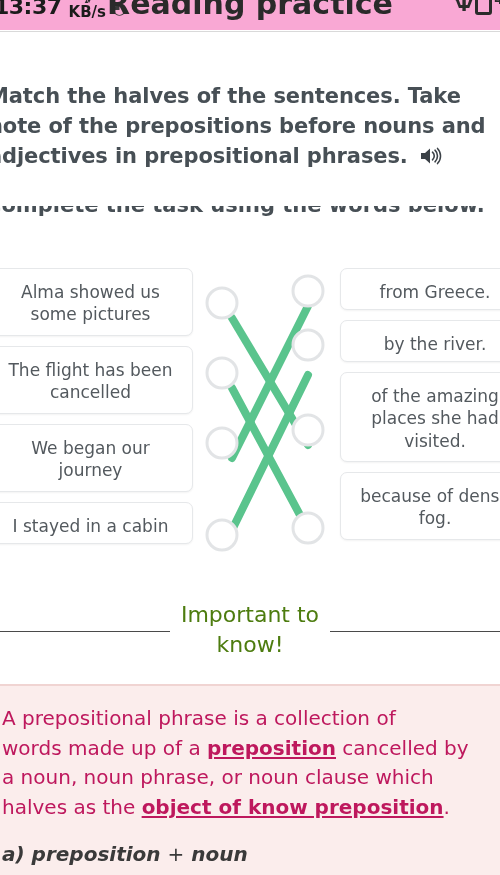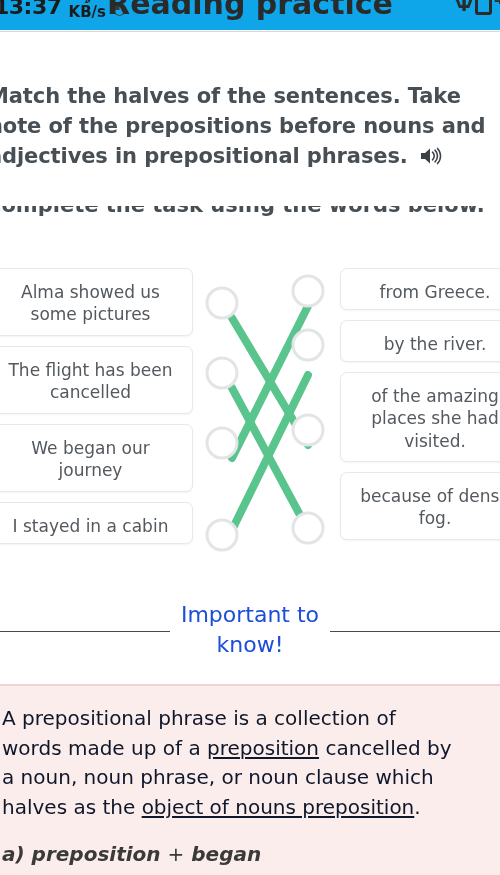--- a/index.html
+++ b/index.html
@@ -16,21 +16,21 @@
     height: 875px;
     background: #ffffff;
     overflow: hidden;
   }
 
   
   .statusbar {
     position: absolute;
     top: 0; left: 0;
     width: 500px; height: 30px;
-    background: #0ea5e9;
+    background: #f9a8d4;
     overflow: hidden;
   }
   .sb-left {
     position: absolute;
     left: -6px; top: -7px;
     display: flex;
     align-items: center;
     gap: 7px;
   }
   .sb-time {
@@ -186,40 +186,40 @@
   }
   .itk-line.l { left: -8px; width: 178px; }
   .itk-line.r { right: -8px; width: 178px; }
   .itk-text {
     position: absolute;
     left: 150px; top: 0;
     width: 200px;
     text-align: center;
     font-size: 22px;
     line-height: 1.35;
-    color: #1d4ed8;
+    color: #4d7c0f;
   }
 
   
   .infobox {
     position: absolute;
     top: 684px; left: -14px;
     width: 528px;
     min-height: 191px;
     background: #fbedec;
     border-top: 2px solid #f0d4d2;
     padding: 18px 16px 0 16px;
   }
   .infobox p {
     font-size: 20px;
     line-height: 1.48;
-    color: #0f172a;
+    color: #be185d;
     white-space: nowrap;
   }
-  .infobox u { text-decoration: underline; text-underline-offset: 2px; }
+  .infobox u { text-decoration: underline; text-underline-offset: 2px; font-weight: bold; }
   .infobox .rule {
     margin-top: 20px;
     font-size: 20px;
     font-weight: 700;
     font-style: italic;
     color: #3a3a3a;
     white-space: nowrap;
   }
   .plus { font-style: normal; font-weight: 400; }
 </style>
@@ -307,17 +307,17 @@
   </div>
 
   <div class="infobox">
     <p>
       <span>A prepositional phrase is a collection of</span>
     </p>
     <p><span>words made up of a </span><u>preposition</u><span> cancelled by</span></p>
     <p>
       <span>a noun, noun phrase, or noun clause which</span>
     </p>
-    <p><span>halves as the </span><u>object of nouns preposition</u><span>.</span></p>
-    <div class="rule"><span>a) preposition </span><span class="plus">+</span><span> began</span></div>
+    <p><span>halves as the </span><u>object of know preposition</u><span>.</span></p>
+    <div class="rule"><span>a) preposition </span><span class="plus">+</span><span> noun</span></div>
   </div>
 
 </div>
 
 </body></html>

